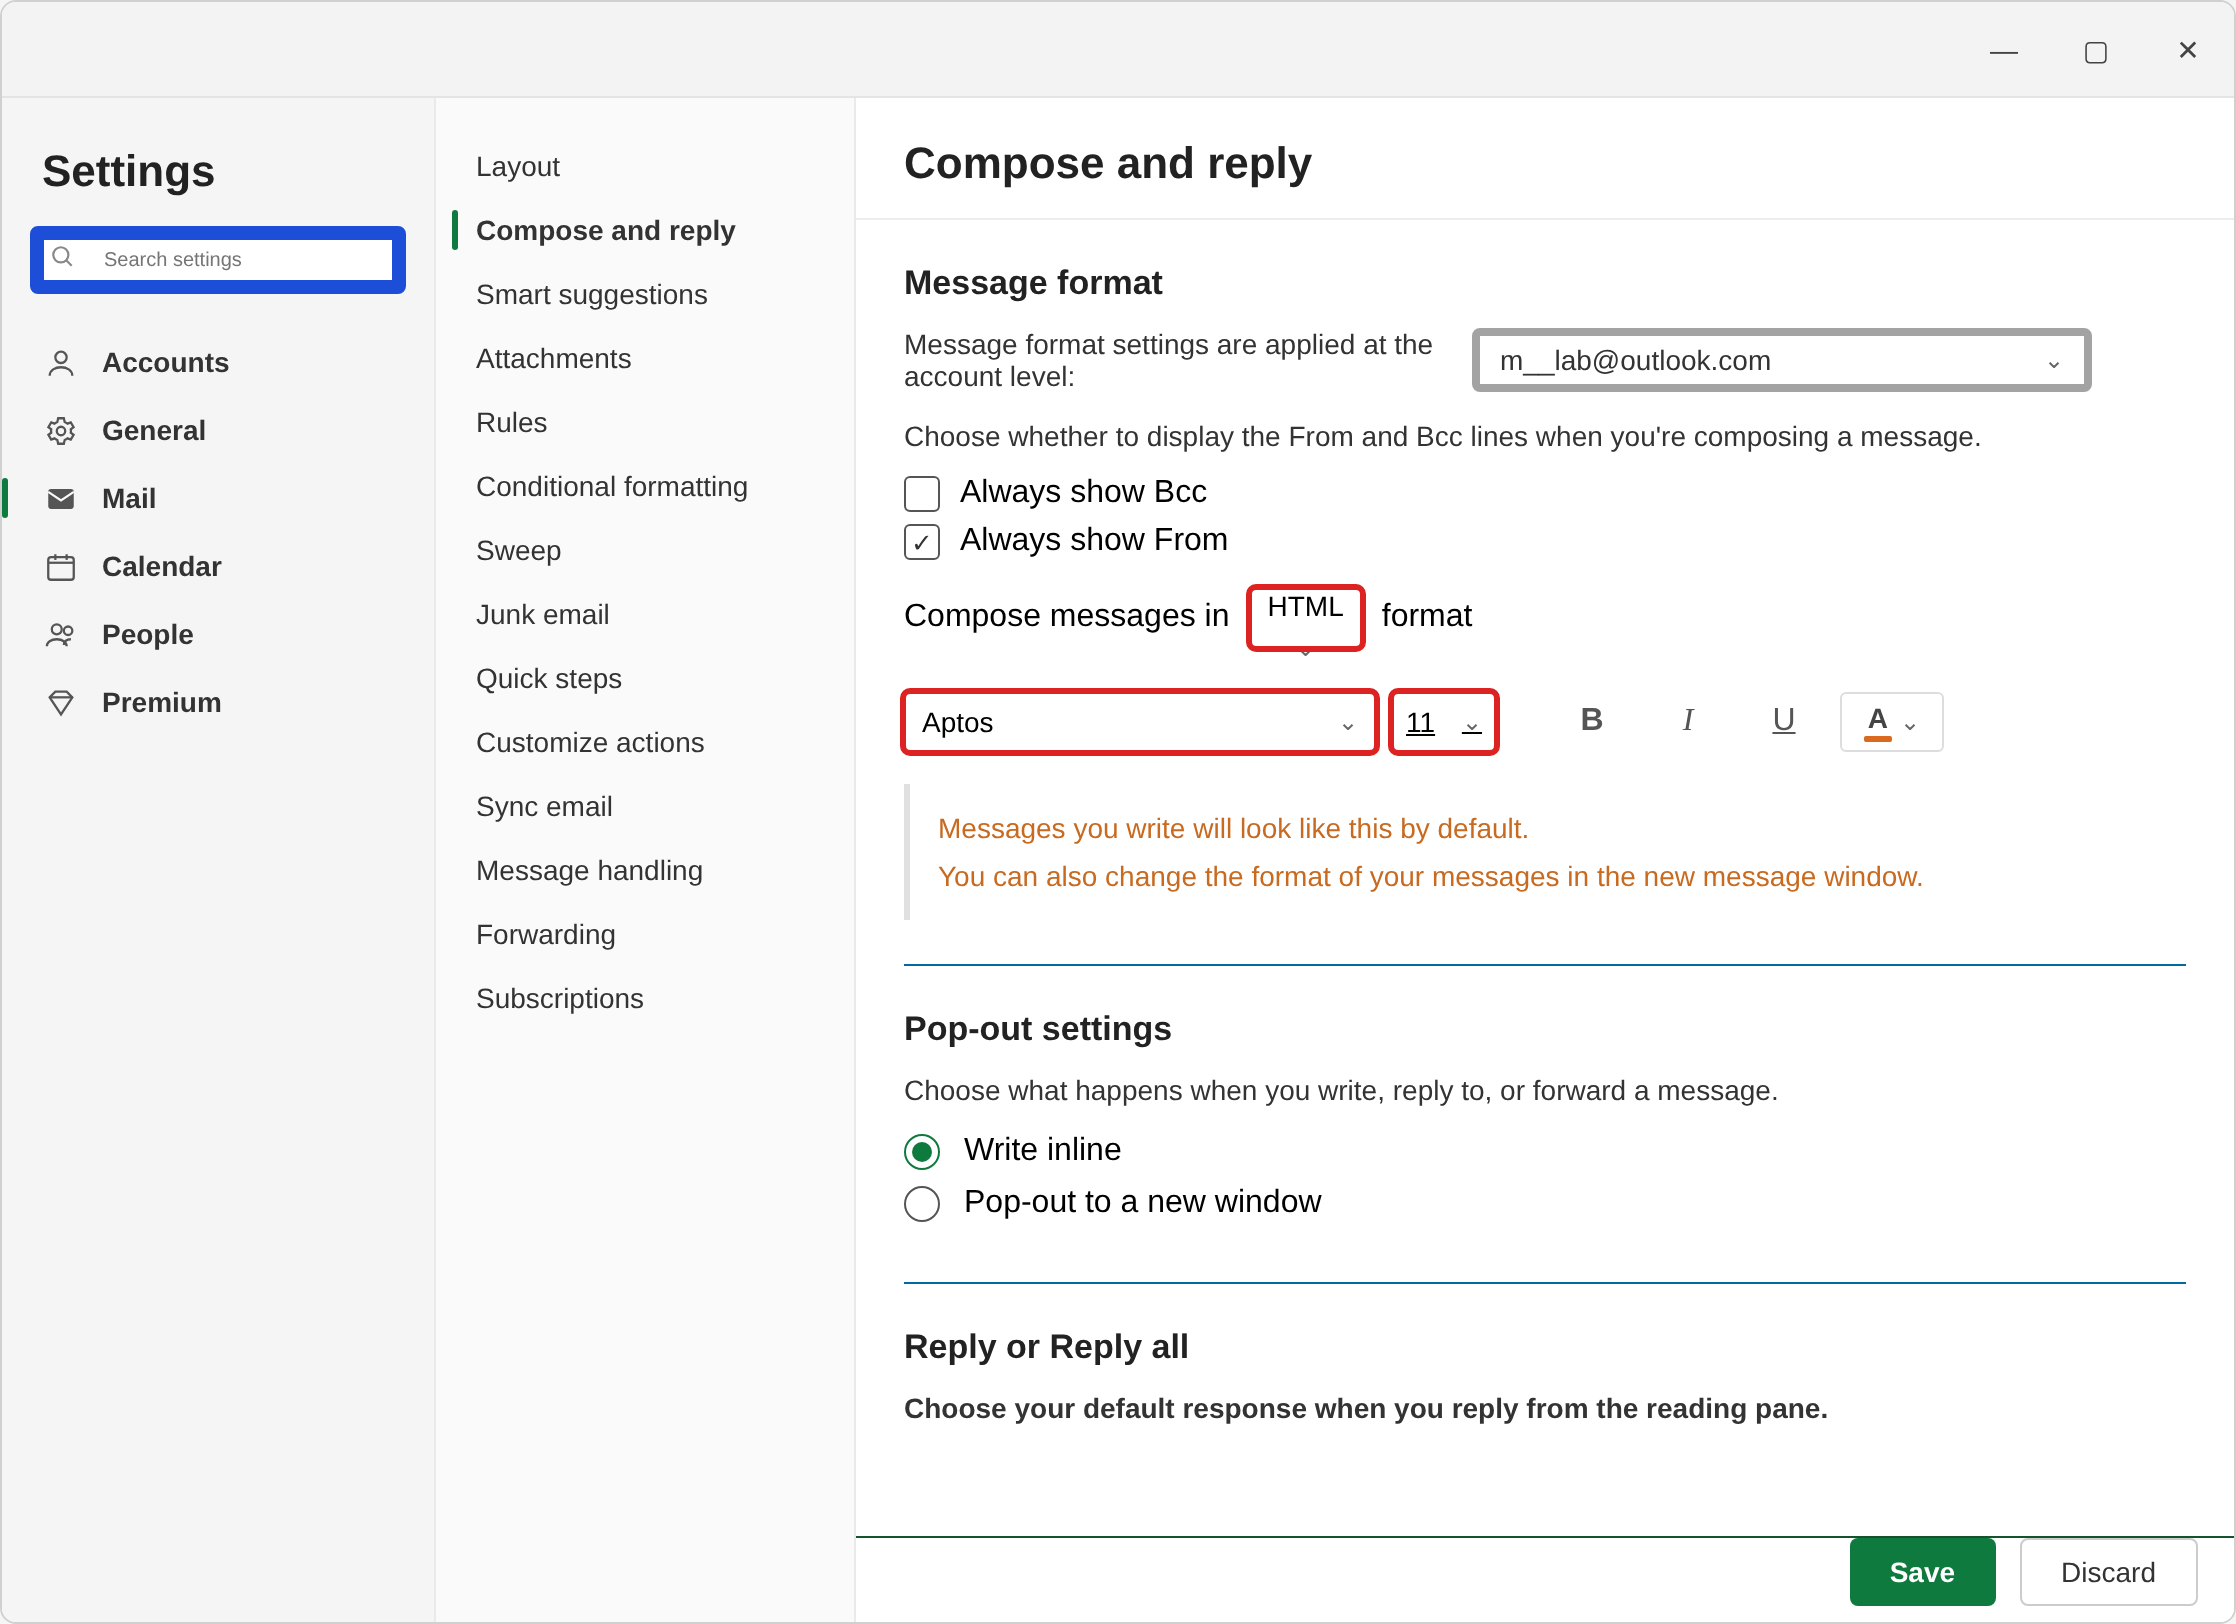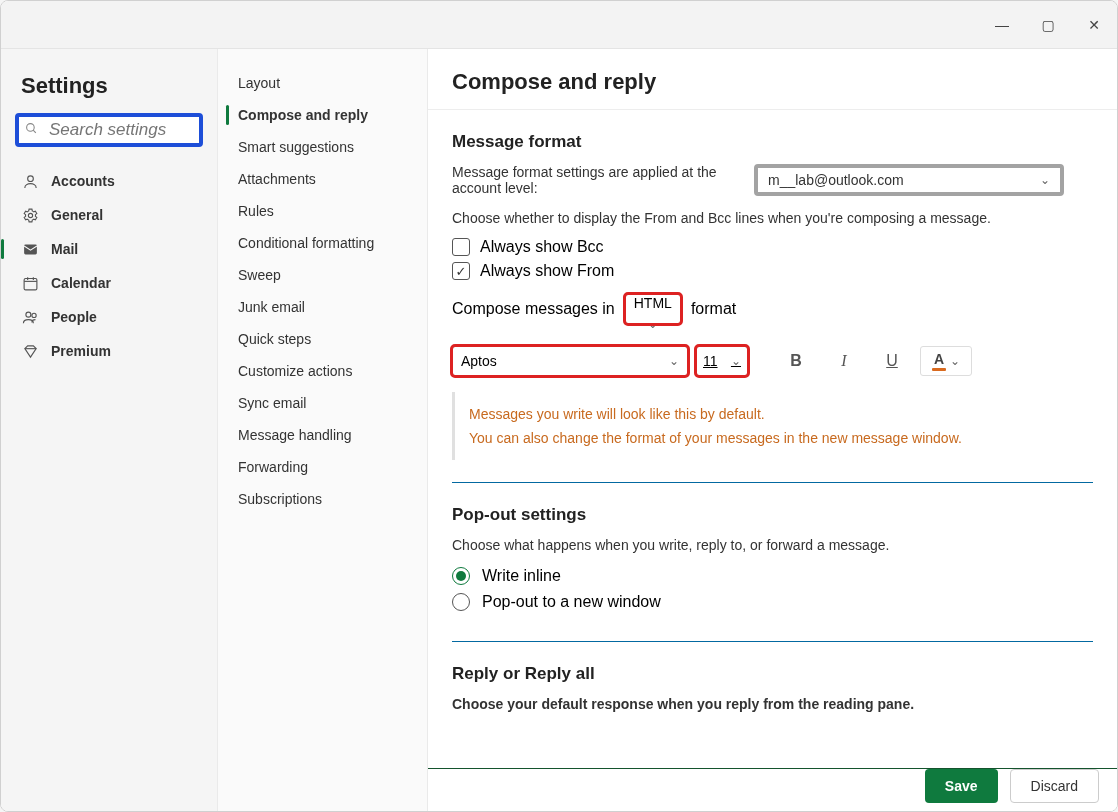--- a/index.html
+++ b/index.html
@@ -22,22 +22,22 @@
   
   .sidebar {
     width: 217px; background: #f5f5f5; border-right: 1px solid #eaeaea;
     padding: 18px 14px 0 14px; display: flex; flex-direction: column;
   }
   .sidebar h1 { font-size: 22px; font-weight: 600; margin: 6px 6px 14px 6px; color: #222; }
   .search-wrap {
     position: relative; margin-bottom: 18px;
   }
   .search-input {
-    width: 100%; height: 34px; border: 4px solid #1d4ed8; border-radius: 4px;
-    padding: 0 10px 0 30px; font-size: 17px; color: #555; background: #fff; font-style: italic;
+    width: 100%; height: 34px; border: 7px solid #1d4ed8; border-radius: 4px;
+    padding: 0 10px 0 30px; font-size: 10px; color: #555; background: #fff;
   }
   .search-icon { position: absolute; left: 10px; top: 50%; transform: translateY(-50%); color: #888; font-size: 13px; }
   .nav { display: flex; flex-direction: column; gap: 2px; }
   .nav-item {
     display: flex; align-items: center; gap: 12px;
     height: 32px; padding: 0 6px; border-radius: 4px;
     font-size: 14px; color: #333; cursor: pointer;
     position: relative;
     font-weight: bold;
   }
@@ -72,21 +72,21 @@
   }
   .main-header h2 { font-size: 22px; font-weight: 600; color: #222; }
   .main-scroll {
     flex: 1; overflow-y: auto; padding: 16px 24px 24px 24px; position: relative;
   }
   .section { padding: 6px 0 22px 0; }
   .section + .section { border-top: 1px solid #0369a1; padding-top: 22px; }
   .section h3 { font-size: 17px; font-weight: 600; color: #222; margin-bottom: 12px; }
   .section p, .section label { font-size: 14px; color: #333; }
   .row-account {
-    display: flex; gap: 22px; align-items: flex-start; margin-bottom: 14px;
+    display: flex; gap: 4px; align-items: flex-start; margin-bottom: 14px;
   }
   .dropdown {
     height: 32px; border: 4px solid #a3a3a3; border-radius: 4px; background: #fff;
     display: flex; align-items: center; justify-content: space-between; padding: 0 10px;
     font-size: 14px; color: #333; min-width: 310px; cursor: pointer;
   }
   .chev { font-size: 12px; color: #666; }
   .checkbox-row {
     display: flex; align-items: center; gap: 10px; margin: 6px 0;
   }

